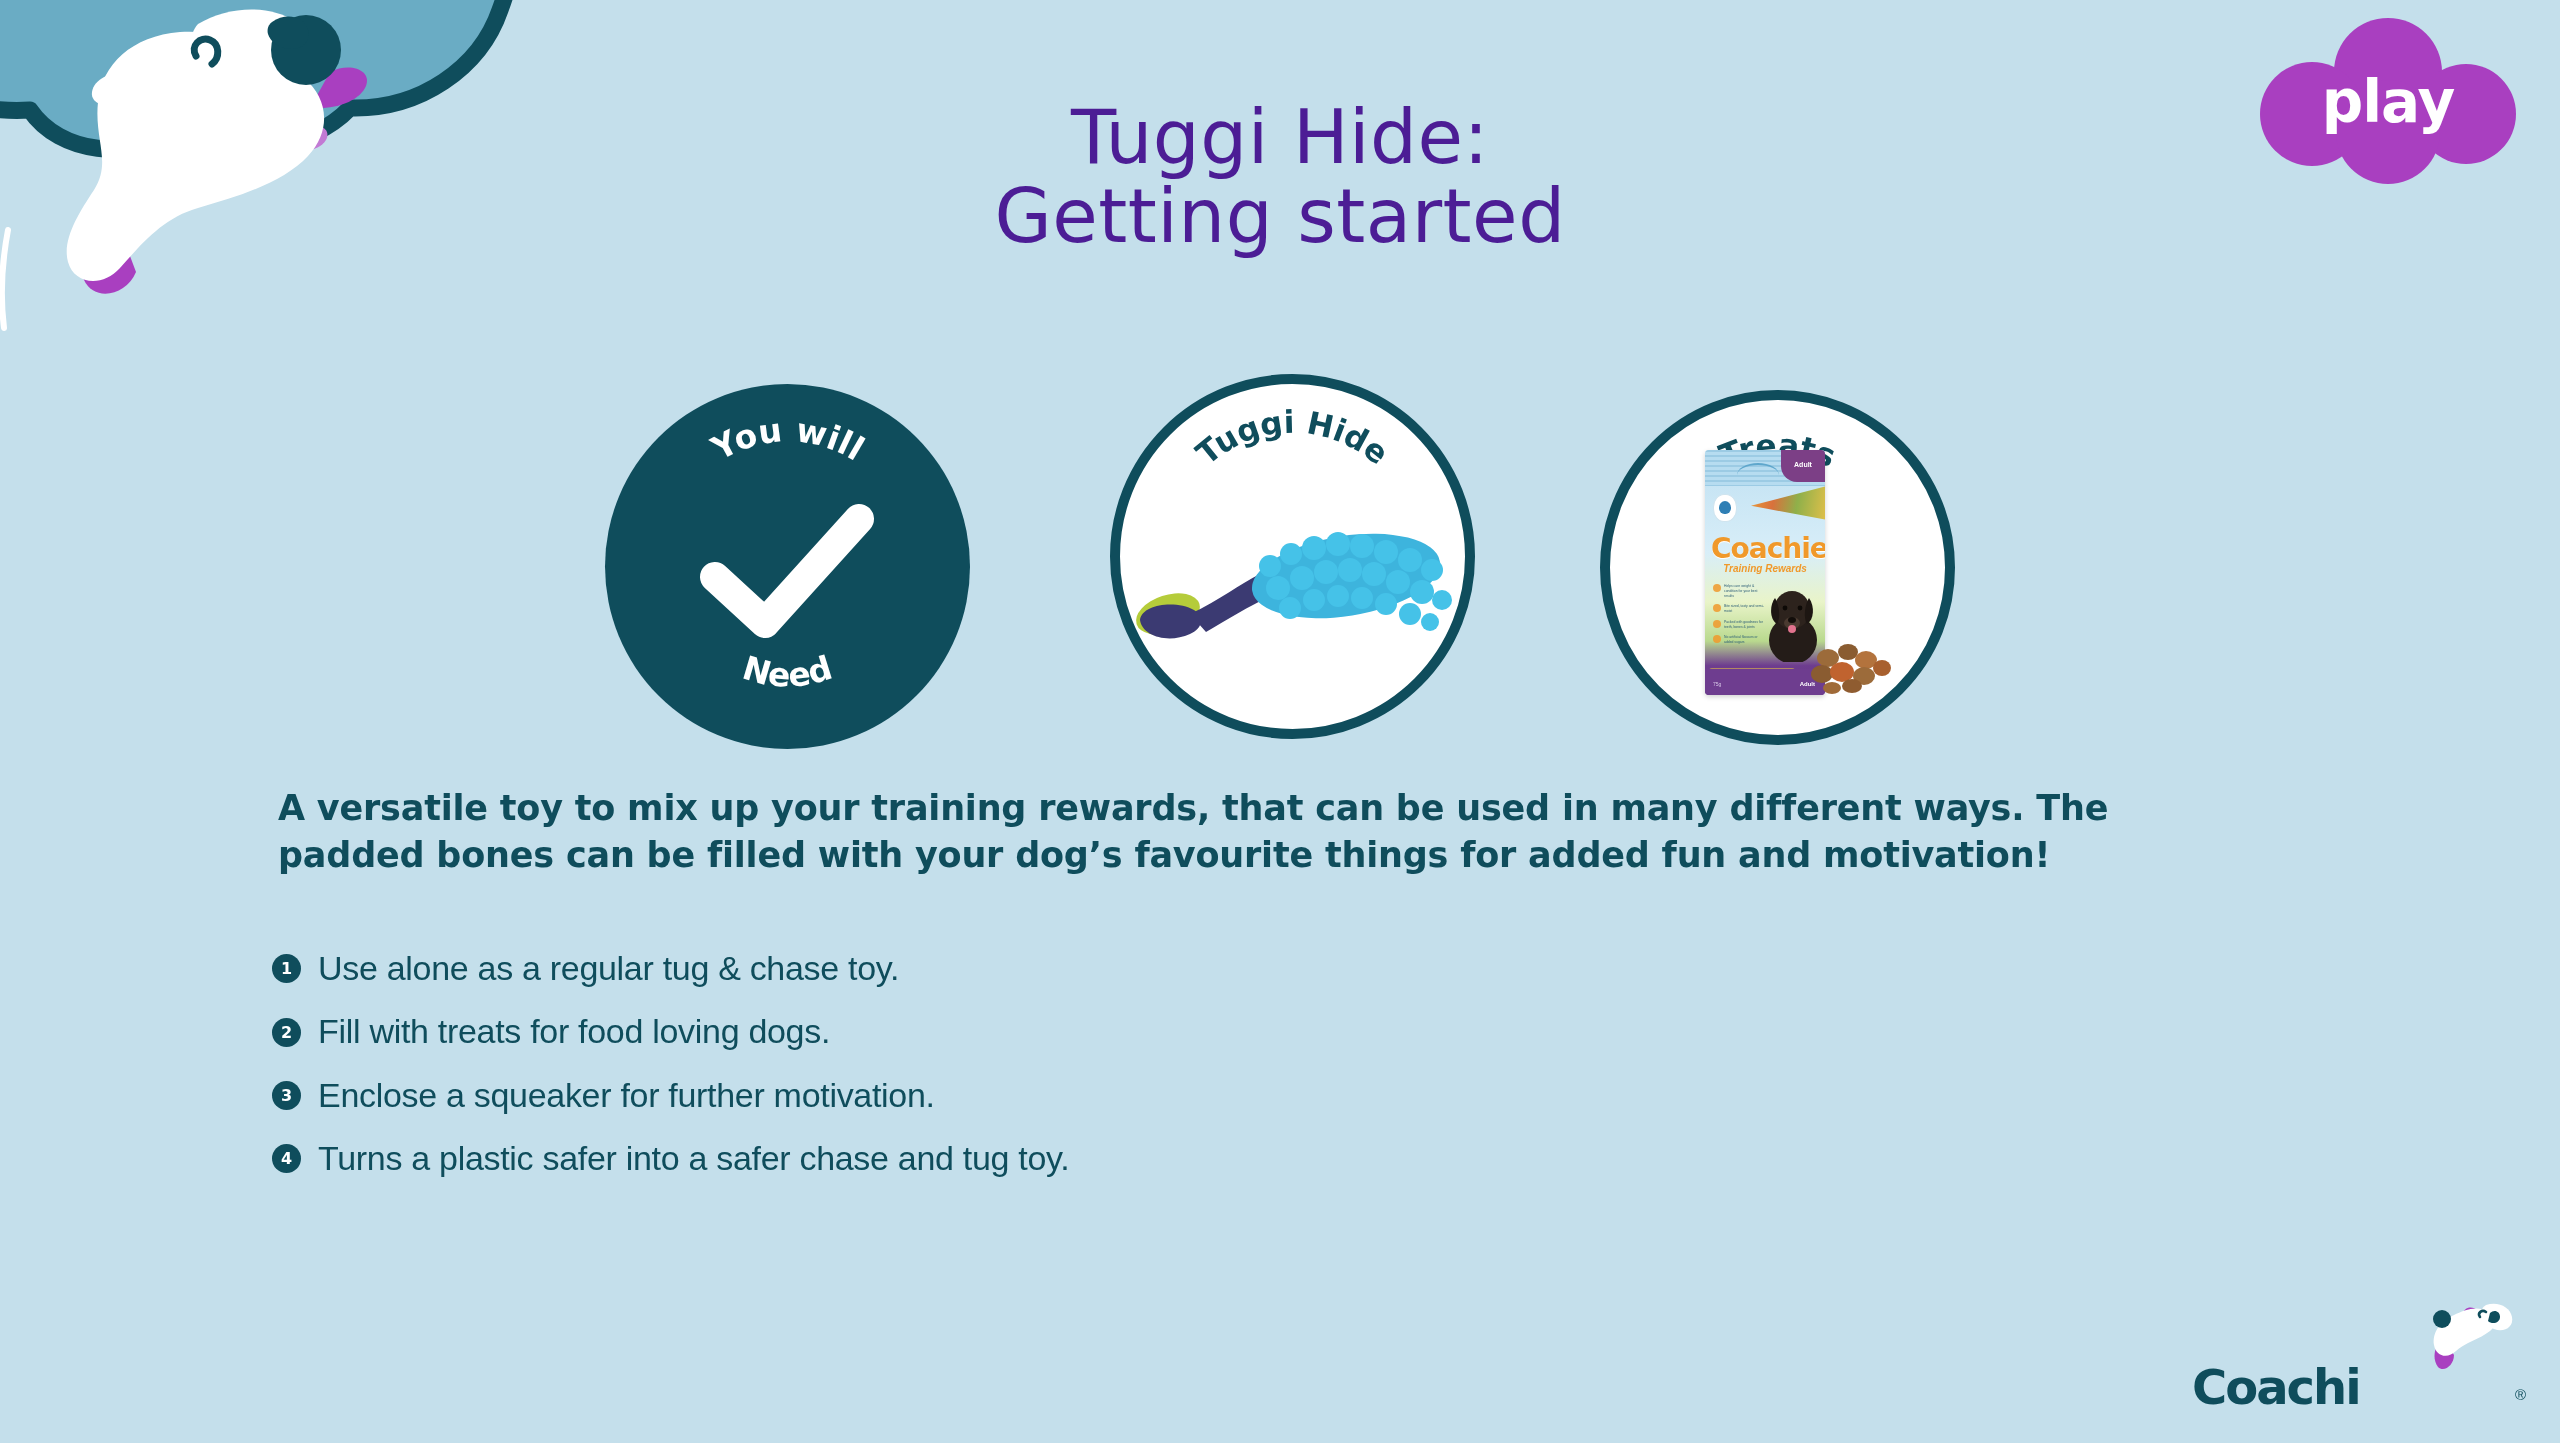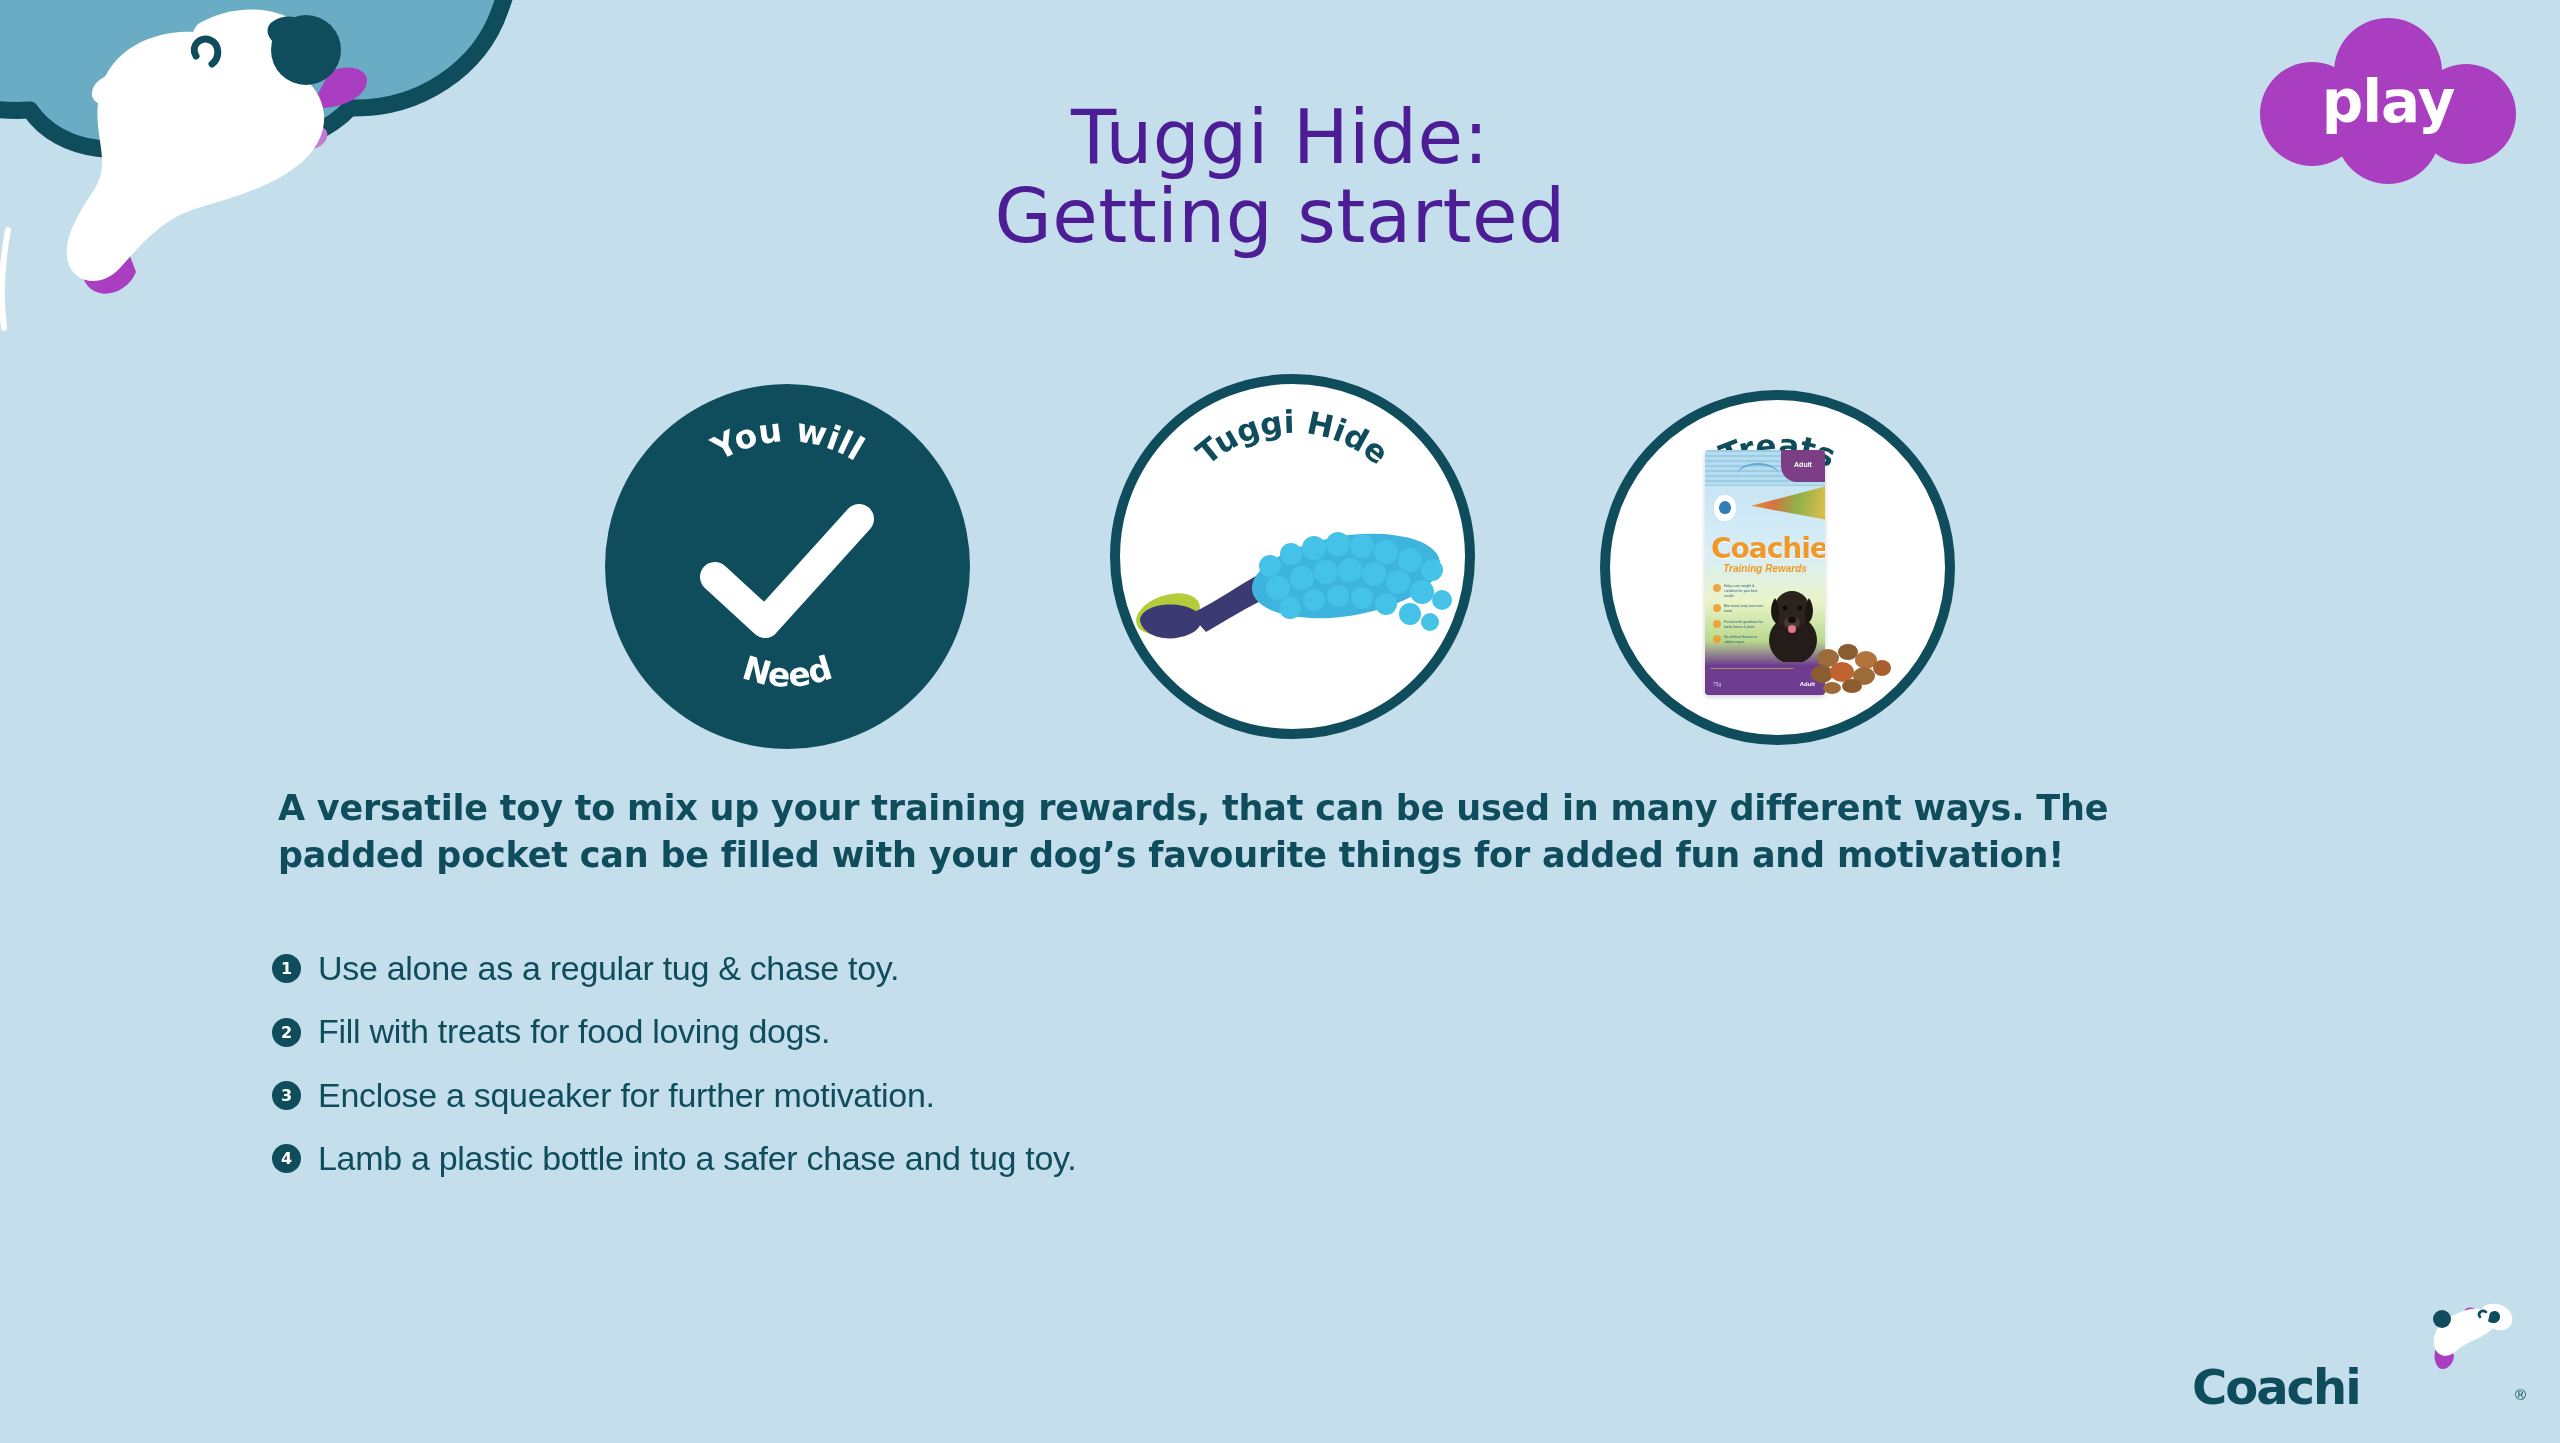--- a/index.html
+++ b/index.html
@@ -285,38 +285,38 @@
           <ellipse cx="36" cy="34" rx="12" ry="10" fill="#c0632f"></ellipse>
           <ellipse cx="58" cy="38" rx="11" ry="9" fill="#9c6b3a"></ellipse>
           <ellipse cx="76" cy="30" rx="9" ry="8" fill="#a8602e"></ellipse>
           <ellipse cx="46" cy="48" rx="10" ry="7" fill="#8f5c30"></ellipse>
           <ellipse cx="26" cy="50" rx="9" ry="6" fill="#a06a38"></ellipse>
         </g>
       </svg>
     </div>
   </div>
 
-  <div class="intro">A versatile toy to mix up your training rewards, that can be used in many different ways. The padded pocket can be filled with your dog’s favourite things for added fun and motivation!</div>
+  <div class="intro">A versatile toy to mix up your training rewards, that can be used in many different ways. The padded bones can be filled with your dog’s favourite things for added fun and motivation!</div>
 
   <div class="list">
     <div class="list-item">
       <div class="num">1</div>
       <div class="list-text">Use alone as a regular tug &amp; chase toy.</div>
     </div>
     <div class="list-item">
       <div class="num">2</div>
       <div class="list-text">Fill with treats for food loving dogs.</div>
     </div>
     <div class="list-item">
       <div class="num">3</div>
       <div class="list-text">Enclose a squeaker for further motivation.</div>
     </div>
     <div class="list-item">
       <div class="num">4</div>
-      <div class="list-text">Lamb a plastic bottle into a safer chase and tug toy.</div>
+      <div class="list-text">Turns a plastic safer into a safer chase and tug toy.</div>
     </div>
   </div>
 
   <div class="logo">
     <div class="logo-word">Coachi</div>
     <div class="logo-reg">®</div>
     <svg class="logo-dog" viewBox="0 0 92 70">
       <path d="M54,10 C48,4 40,6 38,14 C36,22 46,26 54,22 Z" fill="#a93fc0"></path>
       <path d="M18,36 C10,46 8,58 14,66 C20,72 30,64 30,54 Z" fill="#a93fc0"></path>
       <path d="M44,30 C52,34 60,32 62,26 C64,20 56,16 50,20 Z" fill="#a93fc0"></path>

